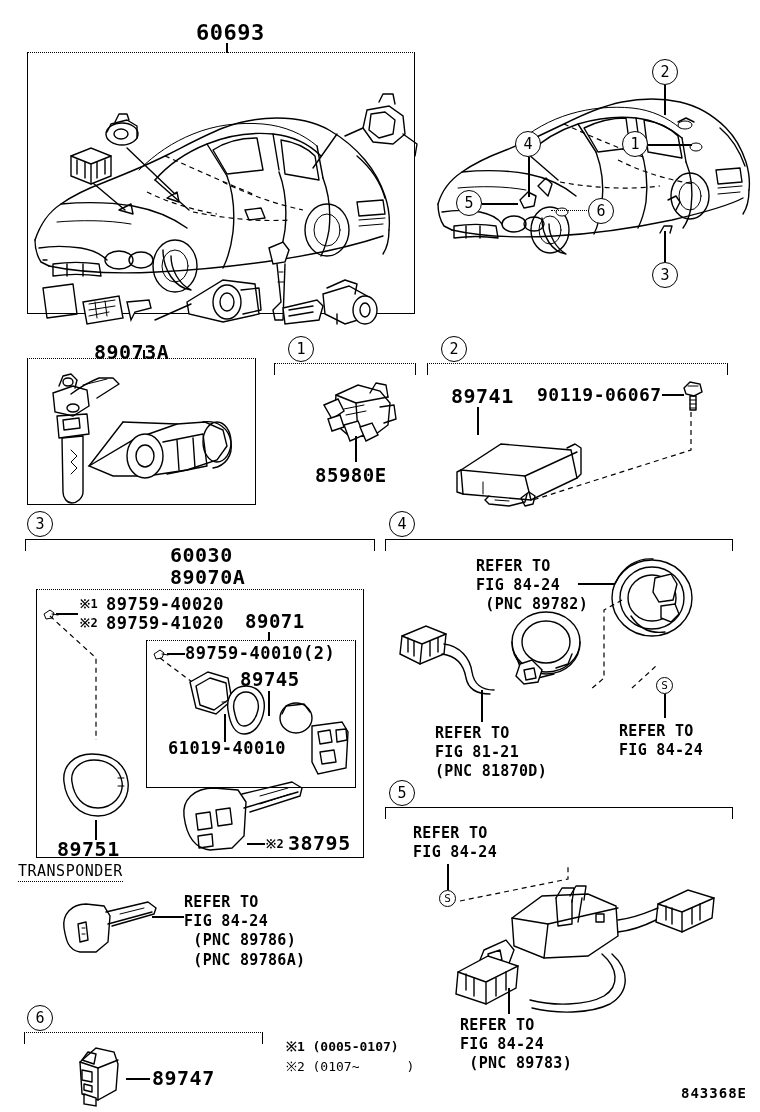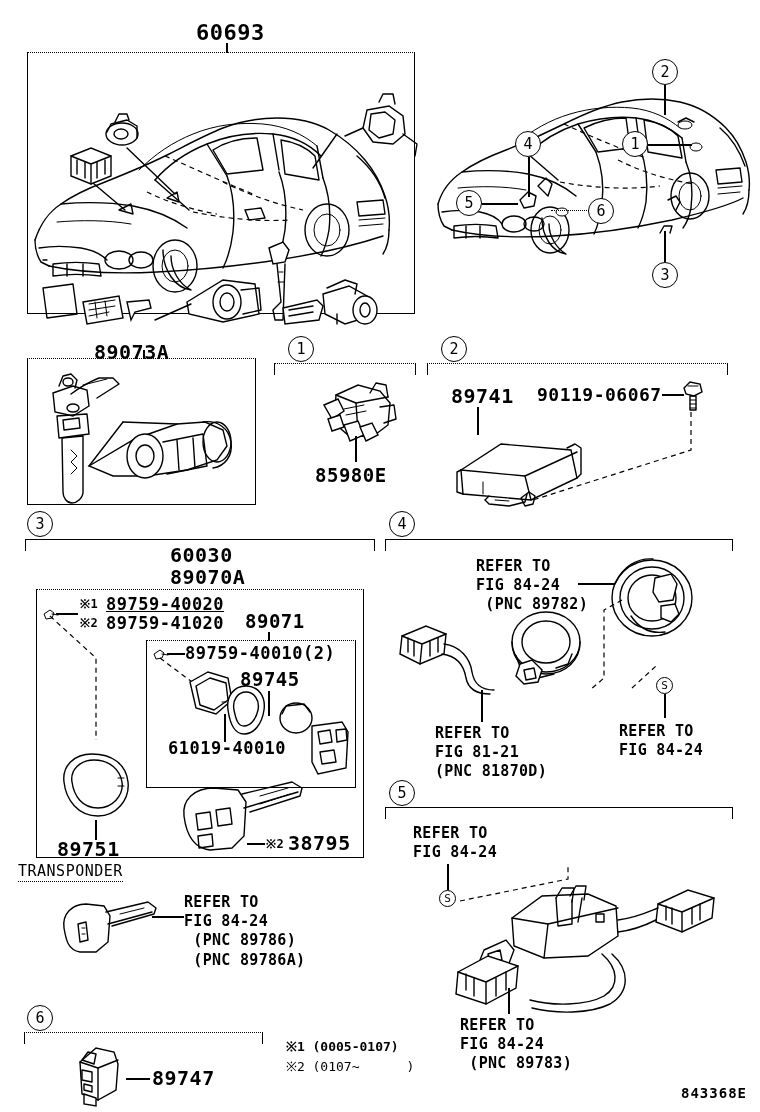--- a/index.html
+++ b/index.html
@@ -416,21 +416,21 @@
 <div class="abs circ" style="left:27px; top:511px;">3</div>
 <div class="abs bracket solidrail" style="left:25px; top:539px; width:350px;"></div>
 
 <div class="abs pn pn-20" style="left:170px; top:545px;">60030</div>
 <div class="abs pn pn-20" style="left:170px; top:567px;">89070A</div>
 
 <div class="abs dotbox" style="left:36px; top:589px; width:328px; height:269px;"></div>
 
 
 <div class="abs pn pn-12" style="left:80px; top:598px;">※1</div>
-<div class="abs pn pn-17" style="left:106px; top:596px;text-decoration:underline;">89759-40020</div>
+<div class="abs pn pn-17" style="left:106px; top:596px;">89759-40020</div>
 <div class="abs pn pn-12" style="left:80px; top:617px;">※2</div>
 <div class="abs pn pn-17" style="left:106px; top:615px;">89759-41020</div>
 
 <div class="abs leader" style="left:56px; top:613px; width:22px;"></div>
 <div class="abs" style="left:42px; top:608px;">
   <svg width="18" height="14" viewBox="0 0 18 14">
       <path class="fillwht-t" d="M2 6 L8 2 L12 5 L10 10 L4 11 Z"></path>
       <path class="ln-t" d="M10 6 L16 7"></path>
     </svg>
 </div>

